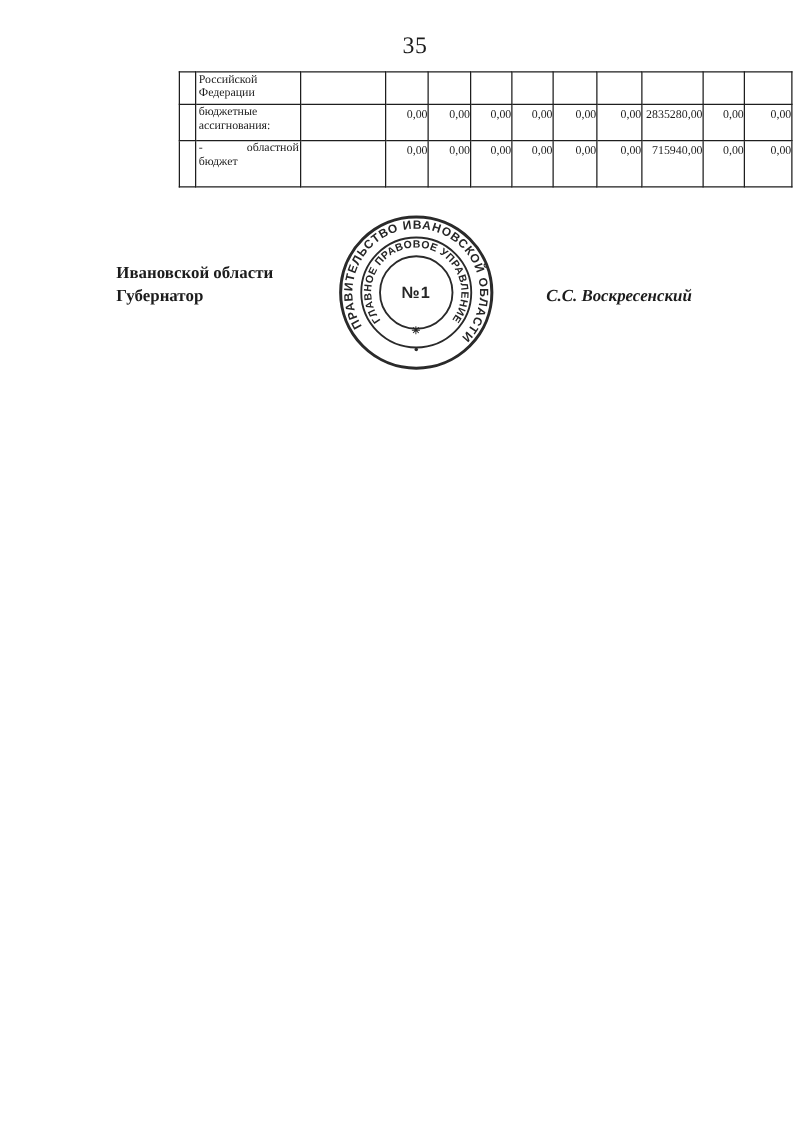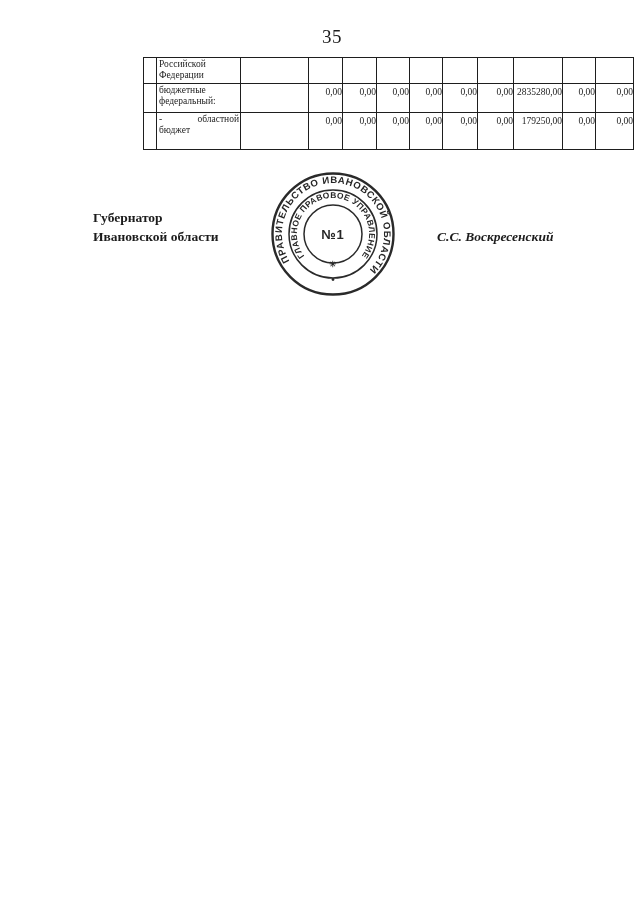--- a/index.html
+++ b/index.html
@@ -108,21 +108,21 @@
     <td class="num-cell"></td>
     <td class="num-cell"></td>
     <td class="num-cell"></td>
     <td class="num-cell"></td>
     <td class="num-cell"></td>
     <td class="num-cell"></td>
     <td class="num-cell"></td>
   </tr>
   <tr style="height:29px">
     <td class="num-cell"></td>
-    <td class="label-cell">бюджетные федеральный:</td>
+    <td class="label-cell">бюджетные ассигнования:</td>
     <td class="label-cell"></td>
     <td class="num-cell">0,00</td>
     <td class="num-cell">0,00</td>
     <td class="num-cell">0,00</td>
     <td class="num-cell">0,00</td>
     <td class="num-cell">0,00</td>
     <td class="num-cell">0,00</td>
     <td class="num-cell">2835280,00</td>
     <td class="num-cell">0,00</td>
     <td class="num-cell">0,00</td>
@@ -130,21 +130,21 @@
   <tr style="height:37px">
     <td class="num-cell"></td>
     <td class="label-cell">- областной бюджет</td>
     <td class="label-cell"></td>
     <td class="num-cell">0,00</td>
     <td class="num-cell">0,00</td>
     <td class="num-cell">0,00</td>
     <td class="num-cell">0,00</td>
     <td class="num-cell">0,00</td>
     <td class="num-cell">0,00</td>
-    <td class="num-cell">179250,00</td>
+    <td class="num-cell">715940,00</td>
     <td class="num-cell">0,00</td>
     <td class="num-cell">0,00</td>
   </tr>
 </tbody>
   </table>
 
 <div class="stamp">
   <svg viewBox="0 0 134 134" xmlns="http://www.w3.org/2000/svg">
     <circle class="ring" cx="67" cy="67" r="60.5" stroke-width="2.4"></circle>
     <circle class="ring" cx="67" cy="67" r="44" stroke-width="1.5"></circle>
@@ -159,17 +159,17 @@
     <text class="ring-text inner-ring-text">
       <textPath href="#innerArc" startOffset="0">ГЛАВНОЕ ПРАВОВОЕ УПРАВЛЕНИЕ</textPath>
     </text>
     <text class="center-text" x="67" y="71.5" text-anchor="middle">№1</text>
     <text class="ring-text inner-ring-text" x="67" y="100" text-anchor="middle">✳</text>
     <circle cx="67" cy="112.5" r="1.4" fill="#2a2a2a"></circle>
   </svg>
 </div>
 
 <div class="sig-title">
+  <div>Ивановской области</div>
   <div>Губернатор</div>
-  <div>Ивановской области</div>
 </div>
 
 <div class="sig-name">С.С. Воскресенский</div>
 
 </body></html>

